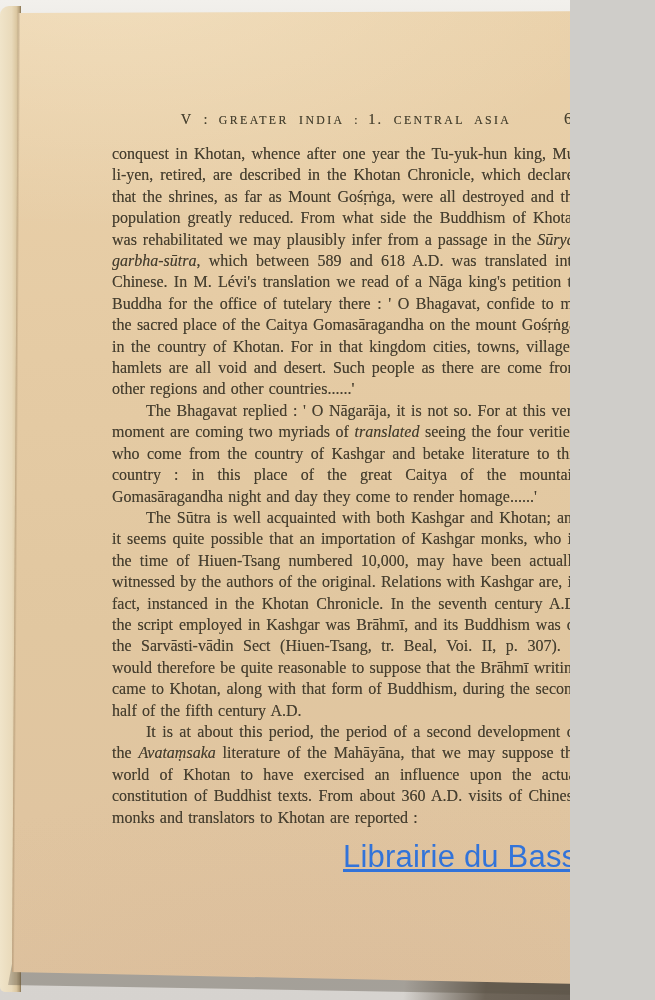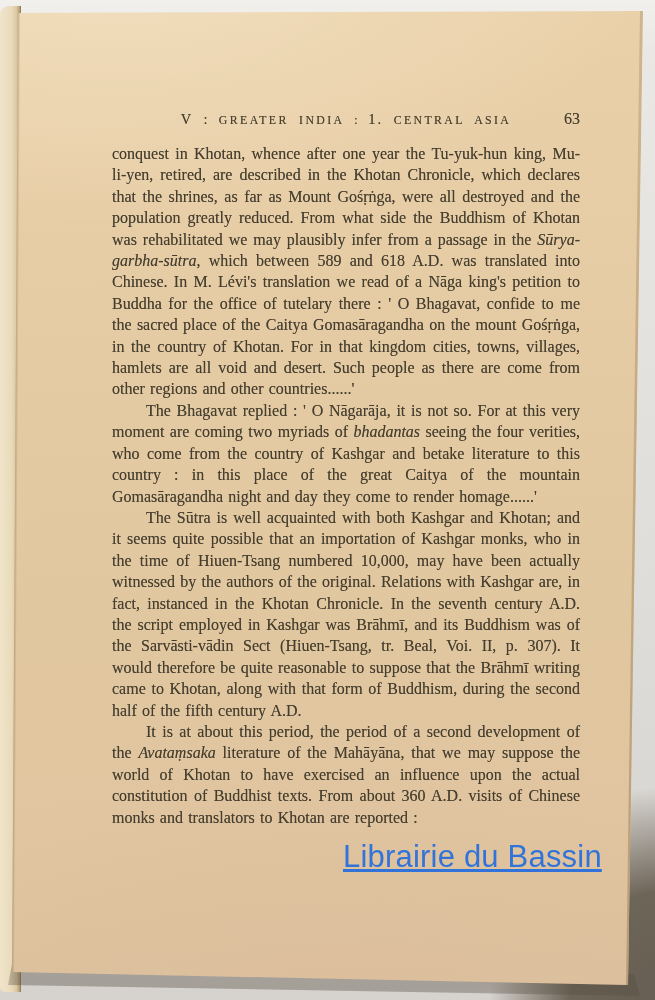--- a/index.html
+++ b/index.html
@@ -3,21 +3,21 @@
 <meta charset="utf-8">
 <style>
   html, body {
     margin: 0;
     padding: 0;
     background: #cfcdc9;
     font-family: "Liberation Serif", "DejaVu Serif", serif;
   }
   .scene {
     position: relative;
-    width: 655px;
+    width: 570px;
     height: 1000px;
     overflow: hidden;
     background: #0f172a;
   }
   
   .backdrop {
     position: absolute;
     inset: 0;
     background:
       radial-gradient(240px 310px at 101% 101%, #675e53 0%, #6e6559 38%, rgba(110,101,89,0) 72%),
@@ -143,20 +143,20 @@
     <div class="edge-line-left"></div>
     <div class="edge-line-right"></div>
 
     <div class="running-head">
       <span class="head-title"><span>V : </span><span class="small">GREATER INDIA : </span><span>1. </span><span class="small">CENTRAL ASIA</span></span>
       <span class="page-number">63</span>
     </div>
 
     <div class="body-text">
         <p class="para"><span>conquest in Khotan, whence after one year the Tu-yuk-hun king, Mu-li-yen, retired, are described in the Khotan Chronicle, which declares that the shrines, as far as Mount Gośṛṅga, were all destroyed and the population greatly reduced. From what side the Buddhism of Khotan was rehabilitated we may plausibly infer from a passage in the </span><i>Sūrya-garbha-sūtra</i><span>, which between 589 and 618 A.D. was translated into Chinese. In M. Lévi's translation we read of a Nāga king's petition to Buddha for the office of tutelary there : ' O Bhagavat, confide to me the sacred place of the Caitya Gomasāragandha on the mount Gośṛṅga, in the country of Khotan. For in that kingdom cities, towns, villages, hamlets are all void and desert. Such people as there are come from other regions and other countries......'</span></p>
-        <p class="para indent"><span>The Bhagavat replied : ' O Nāgarāja, it is not so. For at this very moment are coming two myriads of </span><i>bhadantas</i><span> seeing the four verities, who come from the country of Kashgar and betake literature to this country : in this place of the great Caitya of the mountain Gomasāragandha night and day they come to render homage......'</span></p>
+        <p class="para indent"><span>The Bhagavat replied : ' O Nāgarāja, it is not so. For at this very moment are coming two myriads of </span><i>translated</i><span> seeing the four verities, who come from the country of Kashgar and betake literature to this country : in this place of the great Caitya of the mountain Gomasāragandha night and day they come to render homage......'</span></p>
         <p class="para indent"><span>The Sūtra is well acquainted with both Kashgar and Khotan; and it seems quite possible that an importation of Kashgar monks, who in the time of Hiuen-Tsang numbered 10,000, may have been actually witnessed by the authors of the original. Relations with Kashgar are, in fact, instanced in the Khotan Chronicle. In the seventh century A.D. the script employed in Kashgar was Brāhmī, and its Buddhism was of the Sarvāsti-vādin Sect (Hiuen-Tsang, tr. Beal, Voi. II, p. 307). It would therefore be quite reasonable to suppose that the Brāhmī writing came to Khotan, along with that form of Buddhism, during the second half of the fifth century A.D.</span></p>
         <p class="para indent"><span>It is at about this period, the period of a second development of the </span><i>Avataṃsaka</i><span> literature of the Mahāyāna, that we may suppose the world of Khotan to have exercised an influence upon the actual constitution of Buddhist texts. From about 360 A.D. visits of Chinese monks and translators to Khotan are reported :</span></p>
       </div>
   </div>
 
   <div class="watermark" style="color: rgb(27, 105, 226);">Librairie du Bassin</div>
 </div>
 
 </body></html>

